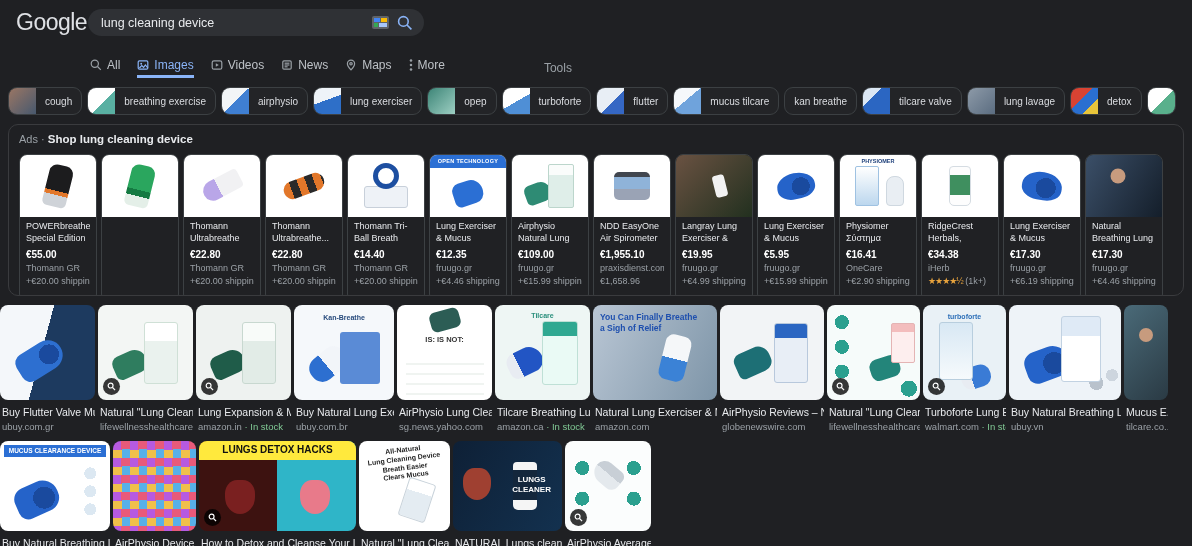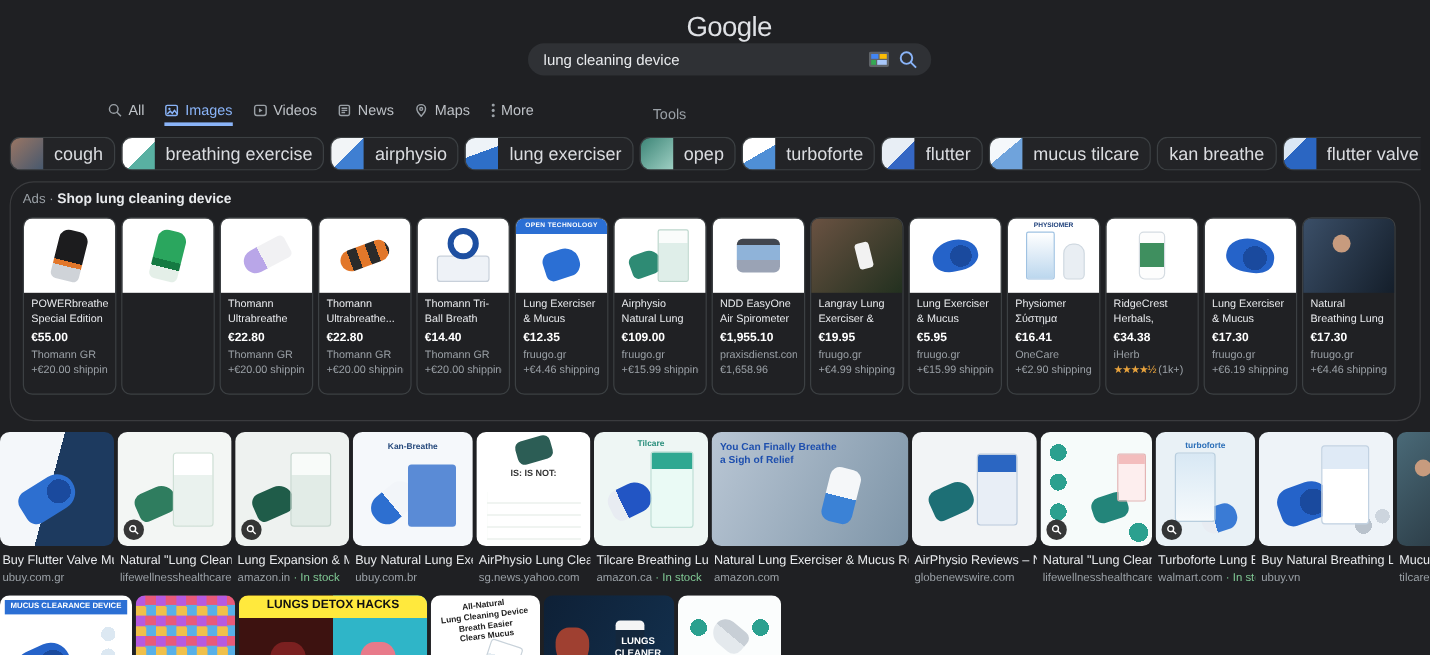--- a/index.html
+++ b/index.html
@@ -3,40 +3,40 @@
 <meta charset="utf-8">
 <style>
   * { box-sizing: border-box; }
   html,body { margin:0; padding:0; }
   body {
     width:1192px; height:546px; overflow:hidden;
     background:#1f2023; color:#e8eaed;
     font-family:"Liberation Sans","DejaVu Sans",sans-serif;
   }
   
-  .header { display:flex; align-items:center; padding:9px 0 0 16px;flex-direction:column; }
+  .header { display:flex; align-items:center; padding:9px 0 0 16px; }
   .logo { font-size:23px; font-weight:500; color:#dfe1e5; letter-spacing:-0.5px; width:64px; }
   .search-box { margin-left:8px; width:336px; height:27px; background:#2f3135; border-radius:14px;
     display:flex; align-items:center; padding:0 11px; gap:8px; }
   .search-input { flex:1; background:transparent; border:none; outline:none; color:#e8eaed; font-size:12.5px;
     font-family:"Liberation Sans",sans-serif; }
   .kb-icon,.mag-icon { flex:0 0 auto; display:flex; }
   
   .nav-row { display:flex; align-items:center; margin:21px 0 0 90px; font-size:12px; color:#bdc1c6; height:22px; }
   .nav-item { display:flex; align-items:center; gap:5px; margin-right:17px; padding-bottom:6px; cursor:pointer; }
   .nav-item.active { color:#8ab4f8; border-bottom:3px solid #8ab4f8; padding-bottom:3px; }
   .tools-btn { margin-left:82px; color:#9aa0a6; font-size:12px; }
   
   .chips { display:flex; gap:5px; margin:8px 8px 0; height:28px; overflow:hidden; }
   .chip { flex:0 0 auto; display:flex; align-items:center; height:28px; background:#232427;
     border:1px solid #3c4043; border-radius:9px; overflow:hidden; cursor:pointer; }
   .chip-thumb { width:27px; height:27px; display:none; flex:0 0 auto; }
-  .chip-label { padding:0 9px; font-size:15px; color:#dadce0; white-space:nowrap; }
+  .chip-label { padding:0 9px; font-size:10px; color:#dadce0; white-space:nowrap; }
   
-  .ads-box { margin:9px 8px 0; border:1px solid #3a3b3e; border-radius:20px; padding:8px 10px 10px; height:200px; overflow:hidden; }
+  .ads-box { margin:9px 8px 0; border:1px solid #3a3b3e; border-radius:10px; padding:8px 10px 10px; height:172px; overflow:hidden; }
   .ads-header { font-size:11px; color:#9aa0a6; }
   .ads-header b { color:#e8eaed; font-size:11.5px; }
   .ads-cards { display:flex; gap:4px; margin-top:9px; }
   .ad-card { flex:0 0 78px; width:78px; height:148px; border:1px solid #3c4043; border-radius:8px;
     background:#202124; overflow:hidden; cursor:pointer; }
   .ad-img { height:62px; background:#fff; position:relative; overflow:hidden; }
   .ad-body { padding:4px 6px 0; font-size:9px; line-height:1.3; }
   .ad-title { color:#e8eaed; height:24px; overflow:hidden; }
   .ad-price { font-weight:bold; font-size:10px; margin-top:3px; color:#fff; }
   .ad-seller { color:#9aa0a6; margin-top:2px; white-space:nowrap; overflow:hidden; }
@@ -168,21 +168,21 @@
     <div class="chip">
       <div class="chip-thumb" style="display: block; background: linear-gradient(140deg, rgb(245, 248, 251) 45%, rgb(111, 163, 220) 45%);"></div>
       <span class="chip-label">mucus tilcare</span>
     </div>
     <div class="chip">
 
       <span class="chip-label">kan breathe</span>
     </div>
     <div class="chip">
       <div class="chip-thumb" style="display: block; background: linear-gradient(135deg, rgb(219, 231, 244) 35%, rgb(43, 102, 194) 35%);"></div>
-      <span class="chip-label">flutter valve</span>
+      <span class="chip-label">tilcare valve</span>
     </div>
     <div class="chip">
       <div class="chip-thumb" style="display: block; background: linear-gradient(135deg, rgb(141, 154, 168), rgb(90, 108, 128));"></div>
       <span class="chip-label">lung lavage</span>
     </div>
     <div class="chip">
       <div class="chip-thumb" style="display: block; background: linear-gradient(135deg, rgb(216, 67, 51) 40%, rgb(42, 111, 208) 40%, rgb(42, 111, 208) 70%, rgb(232, 197, 58) 70%);"></div>
       <span class="chip-label">detox</span>
     </div>
     <div class="chip">
@@ -431,21 +431,21 @@
     <div class="tile" style="width: 95px;">
       <div class="tile-thumb" style="background: rgb(238, 246, 244);">
         <div class="blob" style="display: block; width: 36px; height: 26px; left: 32%; top: 60%; border-radius: 10px 14px 12px 8px; transform: translate(-50%, -50%) rotate(-26deg); background: linear-gradient(90deg, rgb(232, 236, 242) 30%, rgb(34, 85, 196) 30%);"></div>
         <div class="blob2" style="display: block; width: 36px; height: 64px; left: 68%; border-radius: 3px; background: linear-gradient(rgb(47, 168, 145) 22%, rgb(234, 250, 245) 22%); border: 1px solid rgb(191, 224, 214);"></div>
         <div class="art-label" style="display: block; top: 7px; font-size: 7px; color: rgb(42, 143, 124);">Tilcare</div>
 
       </div>
       <div class="tile-title">Tilcare Breathing Lung Expande...</div>
       <div class="tile-src"><span>amazon.ca</span> <span class="stock">· In stock</span></div>
     </div>
-    <div class="tile" style="width: 164px;">
+    <div class="tile" style="width: 124px;">
       <div class="tile-thumb" style="background: linear-gradient(115deg, rgb(185, 198, 212), rgb(126, 149, 168));">
         <div class="blob" style="display: block; width: 26px; height: 46px; left: 66%; top: 56%; border-radius: 8px; transform: translate(-50%, -50%) rotate(14deg); background: linear-gradient(rgb(245, 247, 249) 52%, rgb(59, 130, 214) 52%);"></div>
 
         <div class="art-label" style="display: block; top: 7px; left: 7px; right: auto; text-align: left; font-size: 8.5px; color: rgb(30, 79, 174);">You Can Finally Breathe
 a Sigh of Relief</div>
 
       </div>
       <div class="tile-title">Natural Lung Exerciser &amp; Mucus Removal ...</div>
       <div class="tile-src"><span>amazon.com</span> <span class="stock"></span></div>
     </div>

